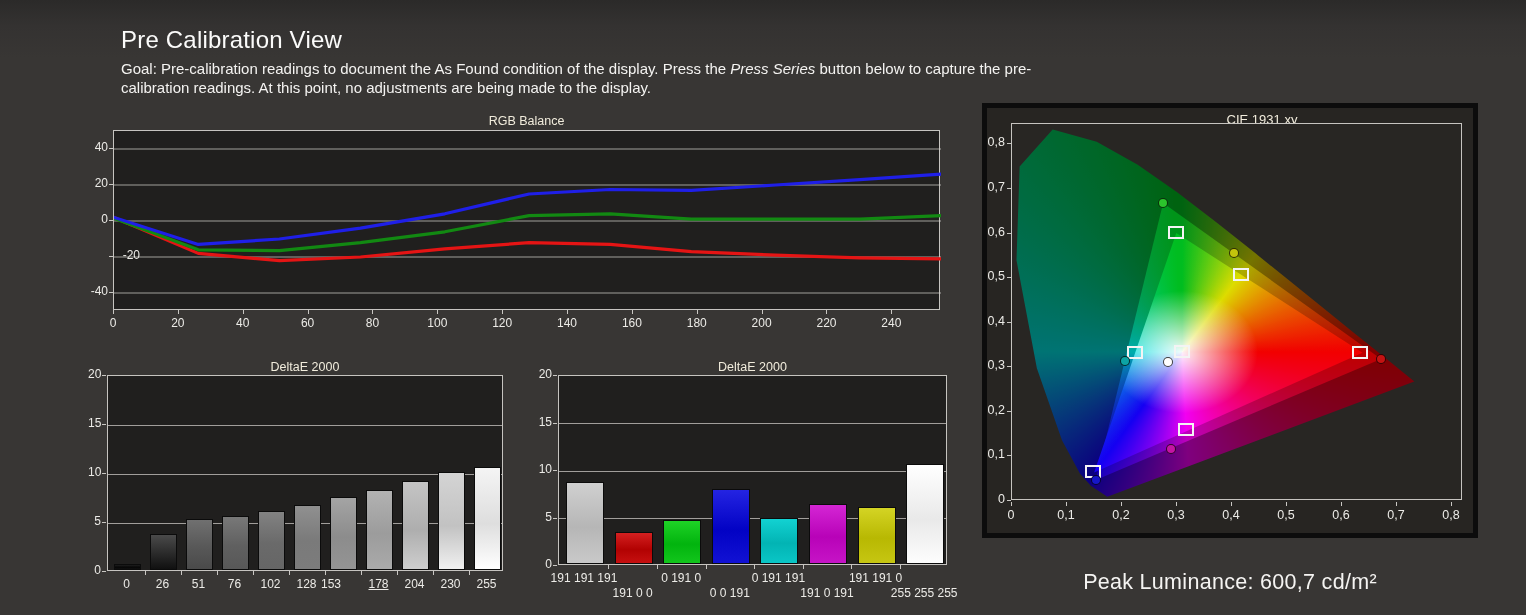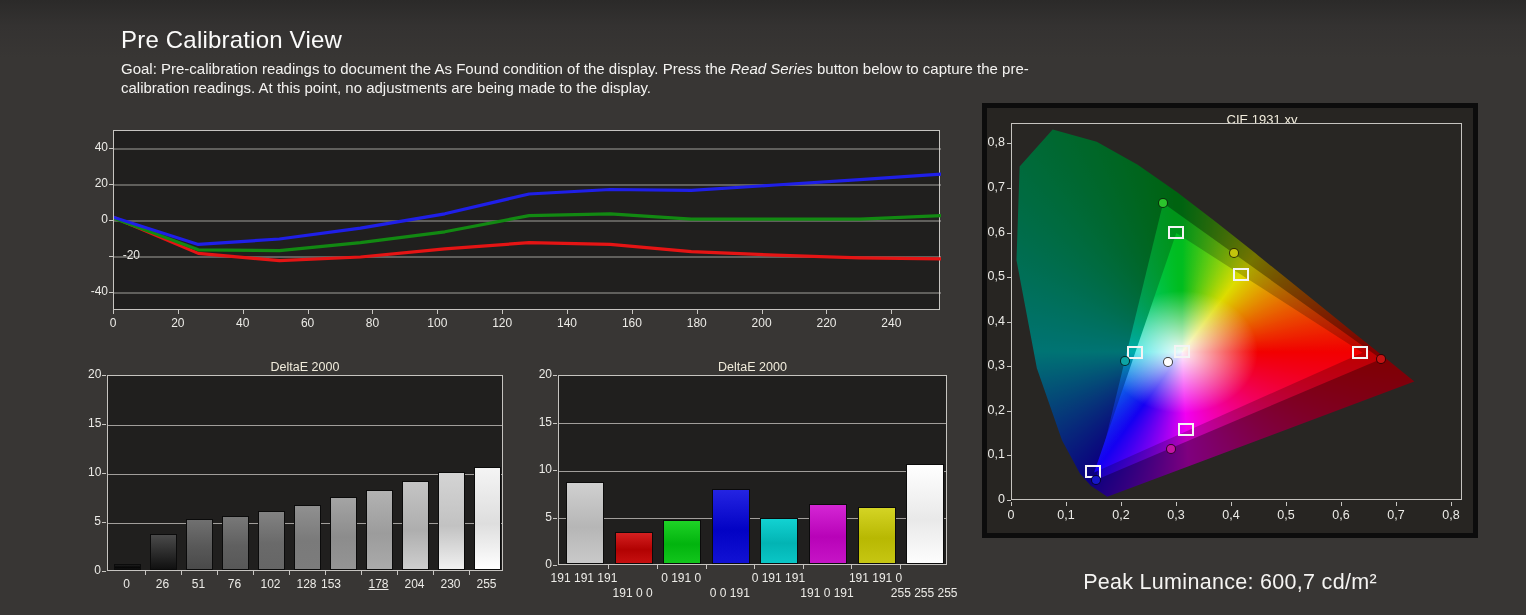--- a/index.html
+++ b/index.html
@@ -82,23 +82,24 @@
     text-align:center; font-size:21.5px; color:#f5f4f2; letter-spacing:0.3px;
   }
 </style>
 </head>
 <body>
 
 <div class="page">
 
   <div class="page-title">Pre Calibration View</div>
 
-  <div class="goal"><span>Goal: Pre-calibration readings to document the As Found condition of the display. Press the </span><i>Read Series</i><span> button below to capture the pre-calibration readings. At this point, no adjustments are being made to the display.</span></div>
+  <div class="goal"><span>Goal: Pre-calibration readings to document the As Found condition of the display. Press the </span><i>Press Series</i><span> button below to capture the pre-calibration readings. At this point, no adjustments are being made to the display.</span></div>
 
   <div class="chart" id="rgb-chart">
+    <div class="chart-title">RGB Balance</div>
     <div class="plot" id="rgb-plot">
         <svg width="827" height="180" style="position: absolute; left: 0px; top: 0px;">
           <line x1="0" x2="827" y1="18" y2="18" stroke="#d2d0cc" stroke-width="1" opacity="0.72"></line>
           <line x1="0" x2="827" y1="54" y2="54" stroke="#d2d0cc" stroke-width="1" opacity="0.72"></line>
           <line x1="0" x2="827" y1="90" y2="90" stroke="#d2d0cc" stroke-width="1" opacity="0.72"></line>
           <line x1="0" x2="827" y1="125.99999999999999" y2="125.99999999999999" stroke="#d2d0cc" stroke-width="1" opacity="0.72"></line>
           <line x1="0" x2="827" y1="162" y2="162" stroke="#d2d0cc" stroke-width="1" opacity="0.72"></line>
           <polyline points="0.0,86.4 84.3,122.4 165.4,129.6 246.5,126.0 330.8,117.9 415.1,111.6 496.2,113.4 577.3,120.6 661.6,124.2 745.9,126.9 827.0,127.8" fill="none" stroke="#e51414" stroke-width="3.2" stroke-linejoin="round" stroke-linecap="round"></polyline>
           <polyline points="0.0,87.3 84.3,118.8 165.4,119.7 246.5,111.6 330.8,100.8 415.1,84.6 496.2,82.8 577.3,88.2 661.6,88.2 745.9,88.2 827.0,84.6" fill="none" stroke="#128912" stroke-width="3.2" stroke-linejoin="round" stroke-linecap="round"></polyline>
           <polyline points="0.0,86.4 84.3,113.4 165.4,108.0 246.5,97.2 330.8,82.8 415.1,63.0 496.2,58.5 577.3,59.4 661.6,54.0 745.9,48.6 827.0,43.2" fill="none" stroke="#1f1fe8" stroke-width="3.2" stroke-linejoin="round" stroke-linecap="round"></polyline>

